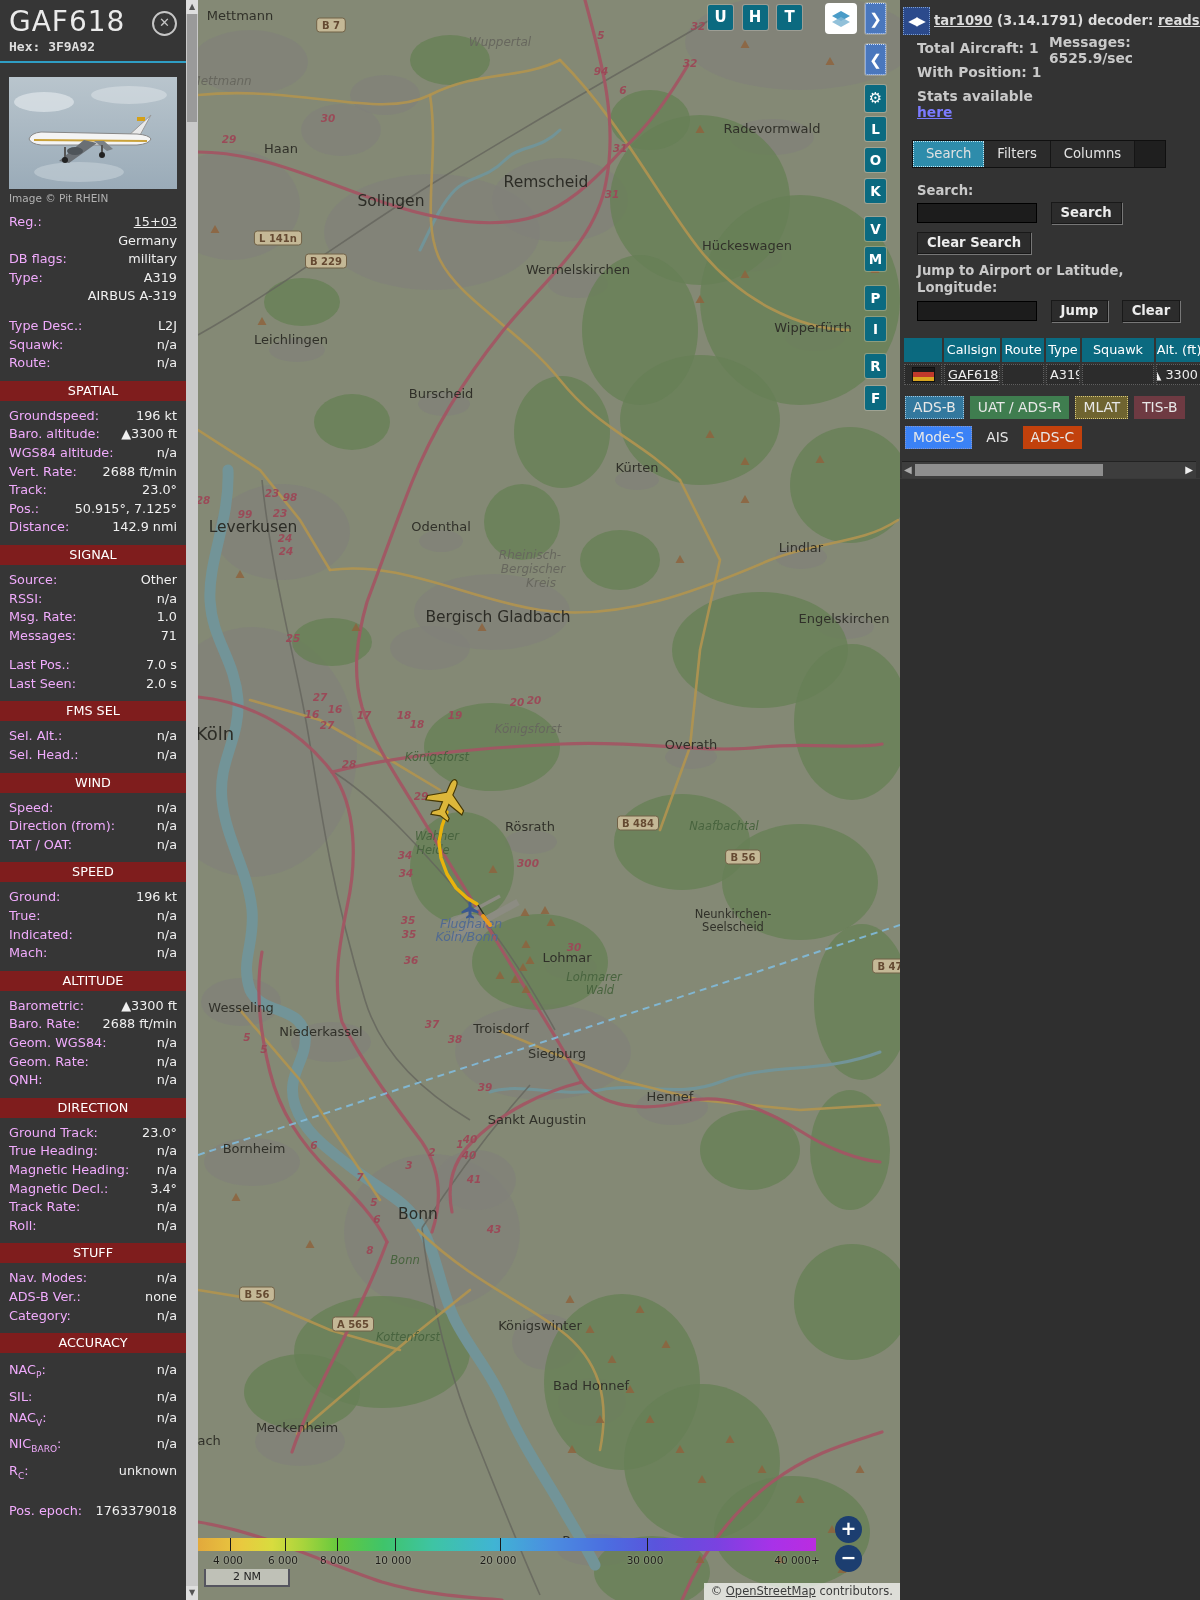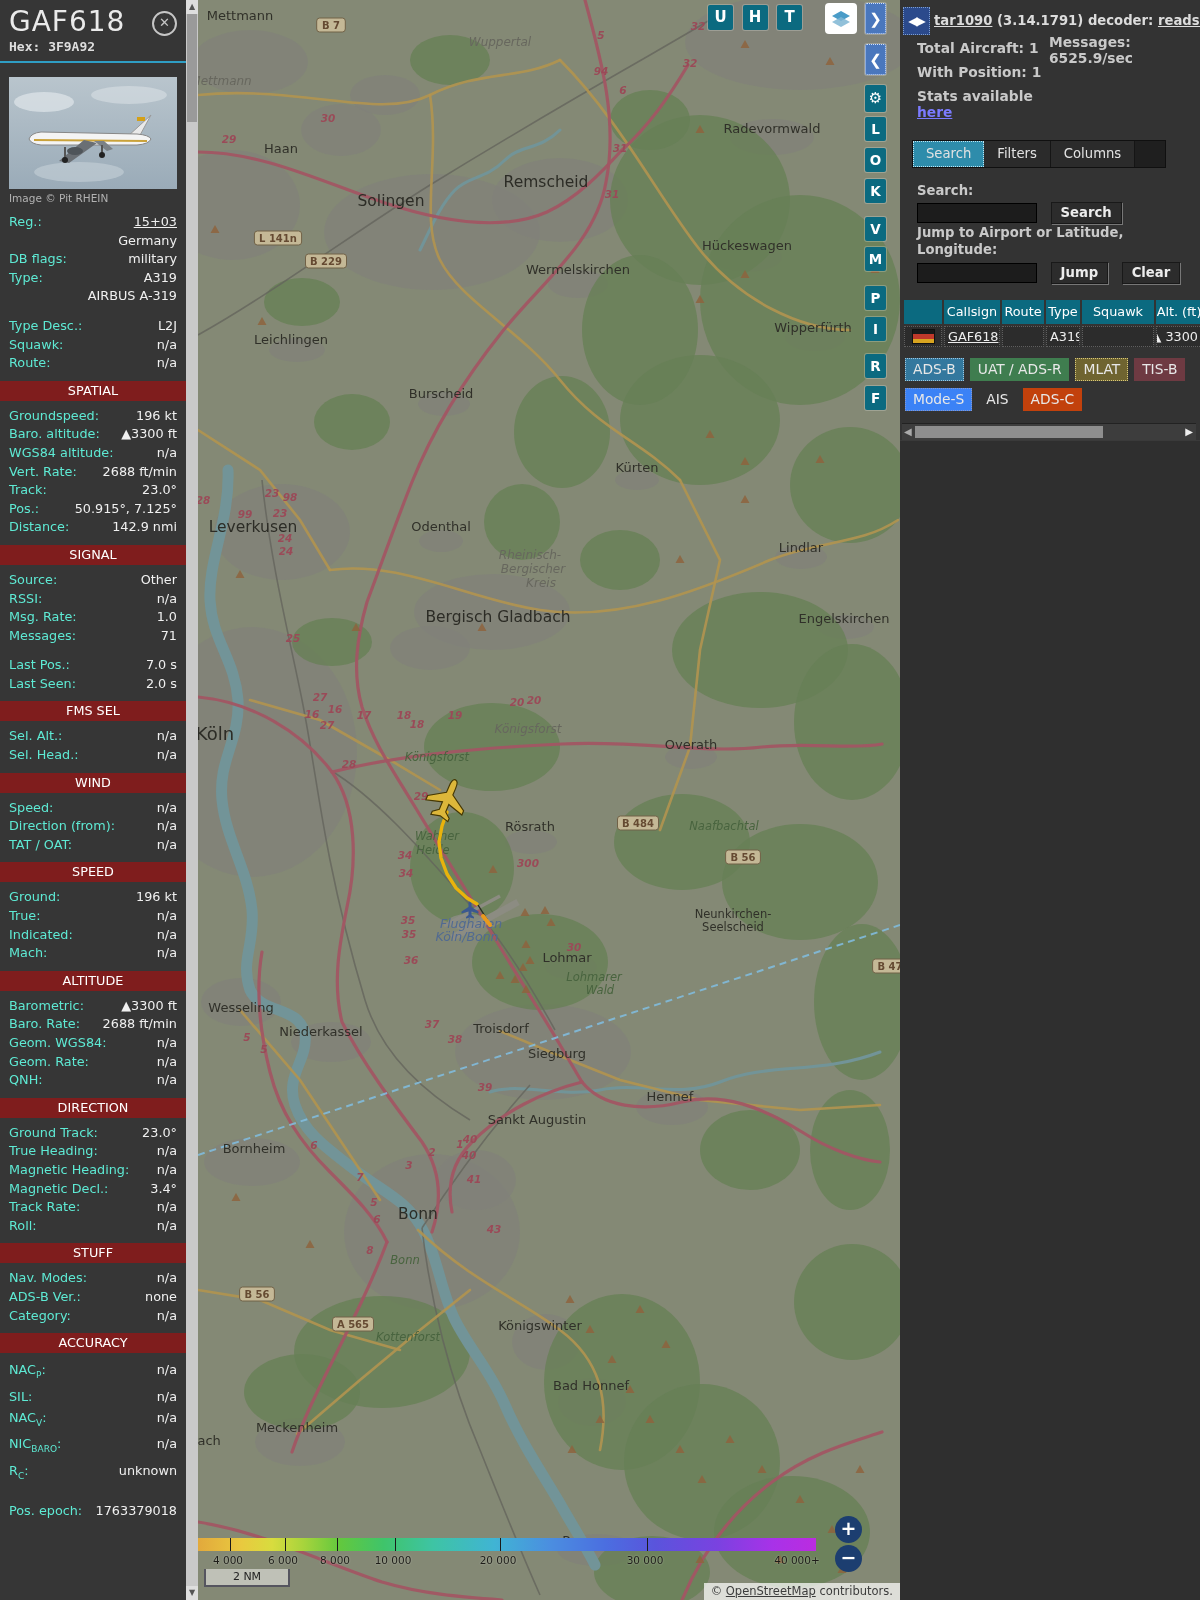--- a/index.html
+++ b/index.html
@@ -9,21 +9,21 @@
   
   .sidebar{position:absolute;left:0;top:0;width:186px;height:1600px;background:#363636;color:#e4e4e4;overflow:hidden;box-sizing:border-box;padding:0 9px;}
   .sb-title-row{display:flex;justify-content:space-between;align-items:flex-start;padding-top:6px;}
   .sb-title{font-size:28px;color:#eaeaea;letter-spacing:1px;line-height:32px;}
   .close-btn{width:21px;height:21px;border:2px solid #c6c6c6;border-radius:50%;color:#c6c6c6;text-align:center;line-height:20px;font-size:13px;margin-top:5px;cursor:pointer;flex:none;}
   .sb-hex{font-family:"DejaVu Sans Mono","Liberation Mono",monospace;font-weight:bold;font-size:13px;margin-top:1px;color:#ddd;}
   .sb-divider{height:2px;background:#2f9ec4;margin:7px -9px 0;}
   .photo{margin-top:14px;width:168px;height:112px;display:block;}
   .photo-credit{font-size:10.5px;color:#b2b2b2;margin:3px 0 9px;}
   .row{display:flex;justify-content:space-between;font-size:12.8px;line-height:18.6px;}
-  .row .l{color:#5eead4;white-space:nowrap;}
+  .row .l{color:#f0abfc;white-space:nowrap;}
   .row .v{color:#f0f0f0;text-align:right;white-space:nowrap;}
   .row .v.link{text-decoration:underline;}
   .row.gap{margin-top:11px;}
   .row.acc{line-height:21px;}
   .sec{background:#7f1d1d;color:#fff;text-align:center;font-size:12.8px;padding:2px 0 3px;margin:8px -9px 6px;}
   sub{font-size:9px;}
   .learn{color:#a6a6a6;text-align:center;margin-top:24px;font-size:13.2px;line-height:19px;}
   .footer-row{margin-top:16px;}
   
   .sb-scroll{position:absolute;left:186px;top:0;width:12px;height:1600px;background:#c9c9c9;}
@@ -774,20 +774,21 @@
         <div class="tab">Filters</div>
         <div class="tab">Columns</div>
         <div class="tab-fill"></div>
       </div>
     <div class="search-block">
       <div class="lblline">Search:</div>
       <div>
         <input class="txt" value="" style="">
         <span class="btn">Search</span>
       </div>
+      <div><span class="btn mt" style="margin-left:0;">Clear Search</span></div>
       <div class="jump-lbl">Jump to Airport or Latitude, Longitude:</div>
       <div>
         <input class="txt" value="" style="">
         <span class="btn">Jump</span>
         <span class="btn">Clear</span>
       </div>
     </div>
     <div class="tbl">
       <div class="thead" id="thead">
           <div class="hc w0"></div>

